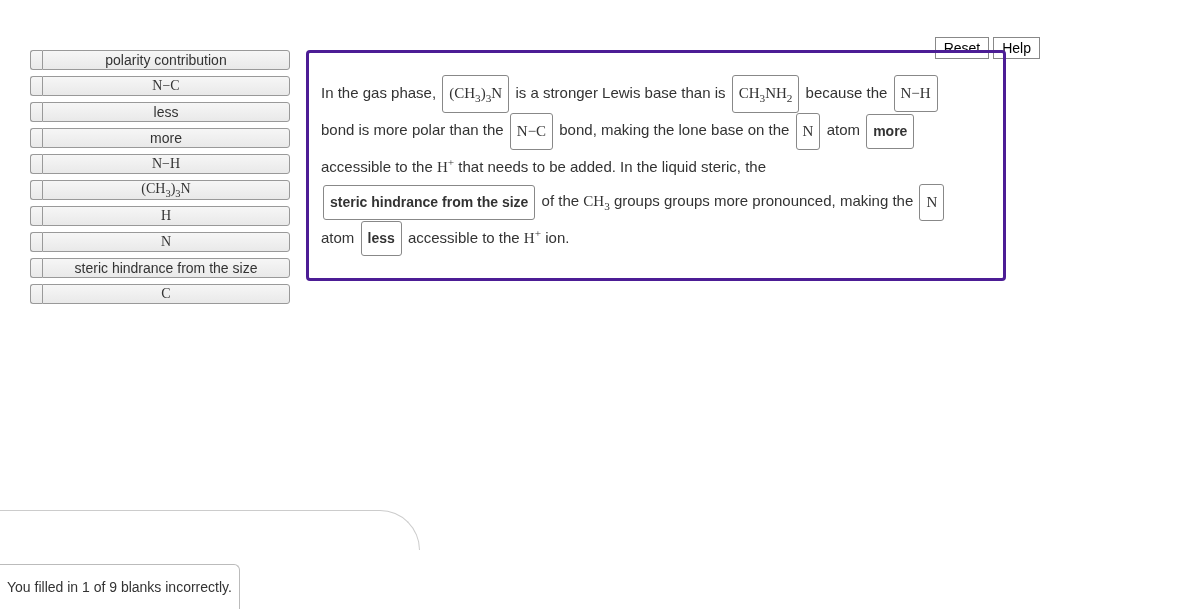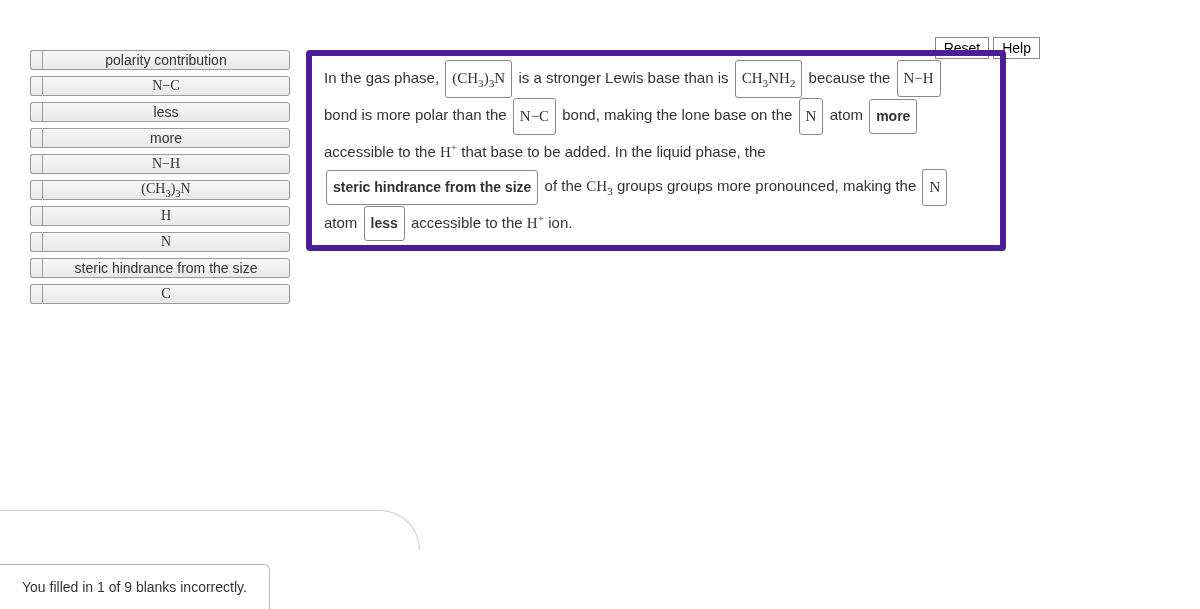--- a/index.html
+++ b/index.html
@@ -62,23 +62,23 @@
     background: linear-gradient(#f6f6f6,#e9e9e9);
     display: flex;
     align-items: center;
     justify-content: center;
     font-size: 14px;
     cursor: grab;
     padding: 0 6px;
     text-align: center;
   }
   .sentence-box {
-    border: 6px solid #4c1d95;
+    border: 3px solid #4c1d95;
     border-radius: 4px;
-    padding: 4px 12px;
+    padding: 22px 12px;
     width: 700px;
     line-height: 2.2;
     font-size: 15px;
   }
   .slot {
     display: inline-block;
     border: 1px solid #888;
     border-radius: 3px;
     padding: 1px 6px;
     margin: 0 2px;
@@ -96,21 +96,21 @@
   sub { font-size: 0.75em; }
   sup { font-size: 0.75em; }
   .feedback {
     position: absolute;
     left: 0;
     bottom: 0;
     border: 1px solid #bbb;
     border-left: none;
     border-bottom: none;
     border-radius: 0 6px 0 0;
-    padding: 14px 22px;
+    padding: 14px 7px;
     background: #fff;
     font-size: 14px;
   }
   .tray-curve {
     position:absolute;
     left:0;
     top:510px;
     width:420px;
     height:40px;
     border-top:1px solid #ccc;
@@ -191,21 +191,21 @@
     <span> because the </span>
     <span class="slot">N−H</span>
     <br>
     <span>bond is more polar than the </span>
     <span class="slot">N−C</span>
     <span> bond, making the lone base on the </span>
     <span class="slot">N</span>
     <span> atom </span>
     <span class="slot word">more</span>
     <br>
-    <span>accessible to the </span><span class="chem">H<sup>+</sup></span><span> that base to be added. In the liquid phase, the</span>
+    <span>accessible to the </span><span class="chem">H<sup>+</sup></span><span> that needs to be added. In the liquid steric, the</span>
     <br>
     <span class="slot word" style="font-weight:bold">steric hindrance from the size</span>
     <span> of the </span><span class="chem">CH<sub>3</sub></span><span> groups groups more pronounced, making the </span>
     <span class="slot">N</span>
     <br>
     <span>atom </span>
     <span class="slot word">less</span>
     <span> accessible to the </span><span class="chem">H<sup>+</sup></span><span> ion.</span>
   </div>
 </div>

